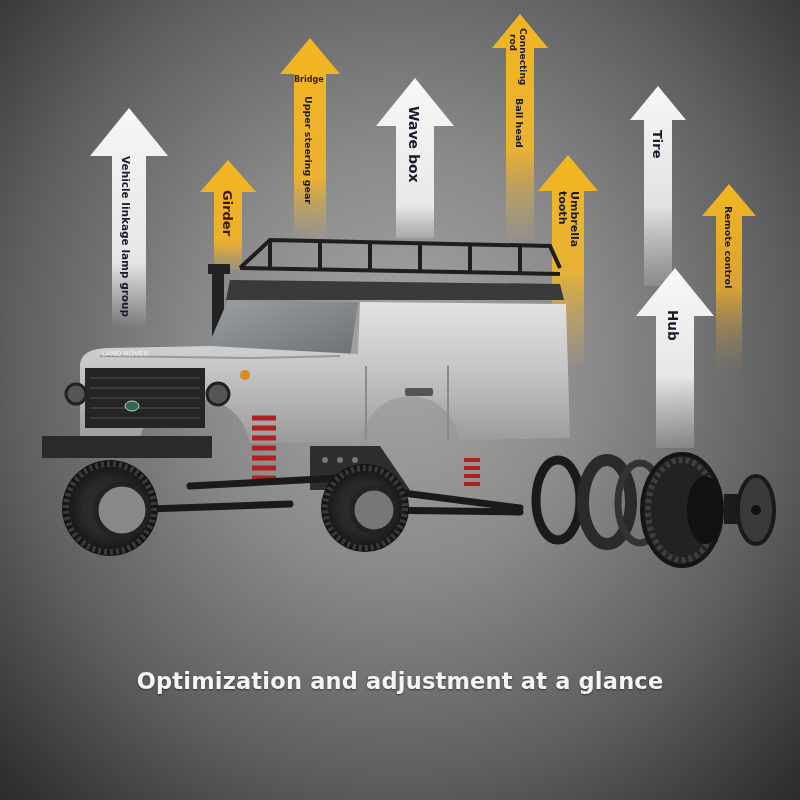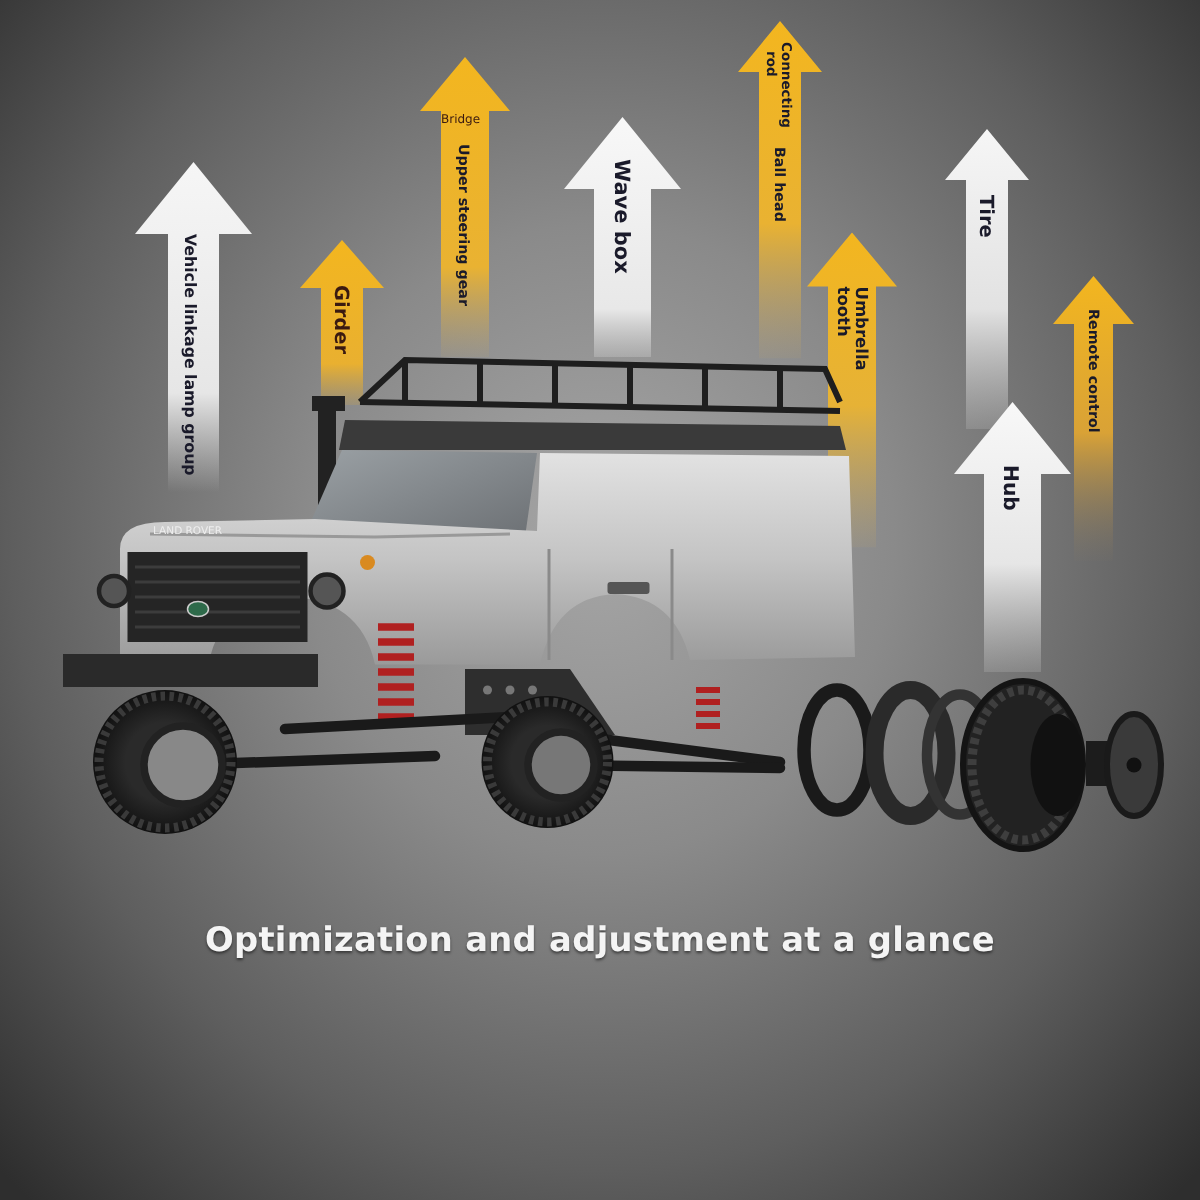--- a/index.html
+++ b/index.html
@@ -1,21 +1,21 @@
 <!DOCTYPE html>
 <html><head>
 <meta charset="utf-8">
 <style>
   html,body{margin:0;padding:0;}
   body{width:800px;height:800px;overflow:hidden;position:relative;
     background:radial-gradient(ellipse 70% 75% at 50% 45%, #a6a6a6 0%, #8a8a8a 35%, #5e5e5e 70%, #2e2e2e 100%);
     font-family:"DejaVu Sans", sans-serif;}
   .arrow{position:absolute;}
   .arrow .label{position:absolute;writing-mode:vertical-rl;font-weight:bold;color:#1a1a2a;white-space:nowrap;line-height:1.05;}
-  .caption{position:absolute;left:0;width:800px;top:614px;text-align:center;color:#f4f4f4;
+  .caption{position:absolute;left:0;width:800px;top:668px;text-align:center;color:#f4f4f4;
     font-family:"DejaVu Sans", sans-serif;font-weight:bold;font-size:22.5px;letter-spacing:0.2px;
     text-shadow:0 1px 2px rgba(0,0,0,0.5);}
   .car{position:absolute;left:40px;top:228px;width:740px;height:360px;}
 </style>
 </head>
 <body>
 
 <div class="arrow" style="left:90px;top:108px;width:78px;height:220px;">
   <svg width="78" height="220">
     <defs>
@@ -48,21 +48,21 @@
   <svg width="60" height="200">
     <defs>
         <linearGradient id="gg2" x1="0" y1="0" x2="0" y2="1">
           <stop offset="0" stop-color="#f3b61f"></stop>
           <stop offset="0.7" stop-color="#e9b232"></stop>
           <stop offset="1" stop-color="#c9a860" stop-opacity="0.1"></stop>
         </linearGradient>
       </defs>
     <polygon points="30,0 60,36 46,36 46,200 14,200 14,36 0,36" fill="url(#gg2)"></polygon>
   </svg>
-  <span style="position:absolute;left:14px;top:37px;font-size:8px;font-weight:normal;color:#3a1a10;">Bridge</span>
+  <span style="position:absolute;left:14px;top:37px;font-size:8px;font-weight:bold;color:#3a1a10;">Bridge</span>
   <span class="label" style="left:23px;top:58px;font-size:9.5px;color:#1a1a2a;">Upper steering gear</span>
 </div>
 
 <div class="arrow" style="left:376px;top:78px;width:78px;height:160px;">
   <svg width="78" height="160">
     <defs>
         <linearGradient id="gw2" x1="0" y1="0" x2="0" y2="1">
           <stop offset="0" stop-color="#f8f8f8"></stop>
           <stop offset="0.8" stop-color="#e8e8e8"></stop>
           <stop offset="1" stop-color="#d8d8d8" stop-opacity="0.3"></stop>

